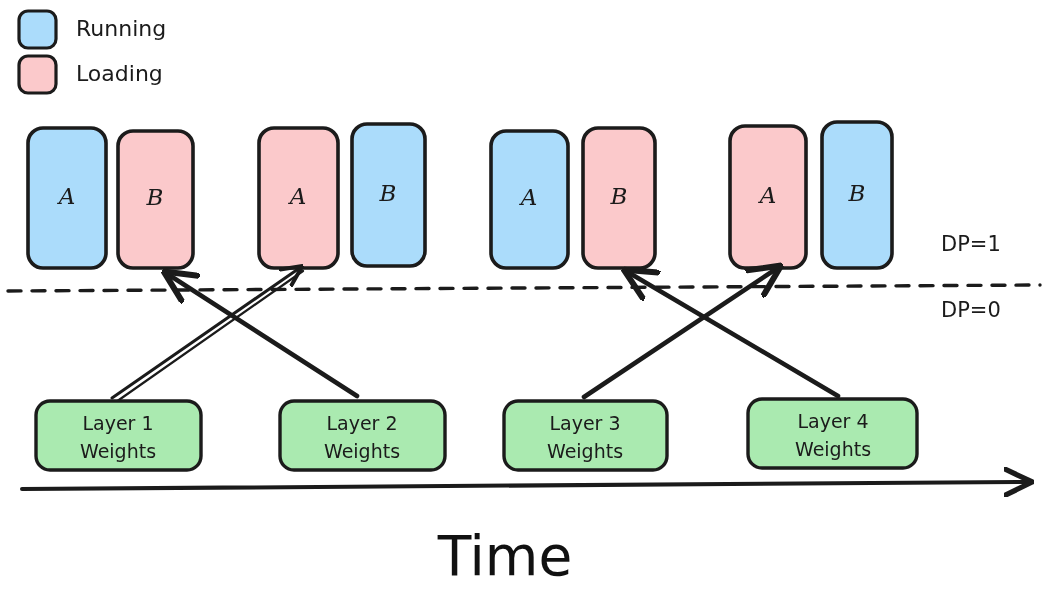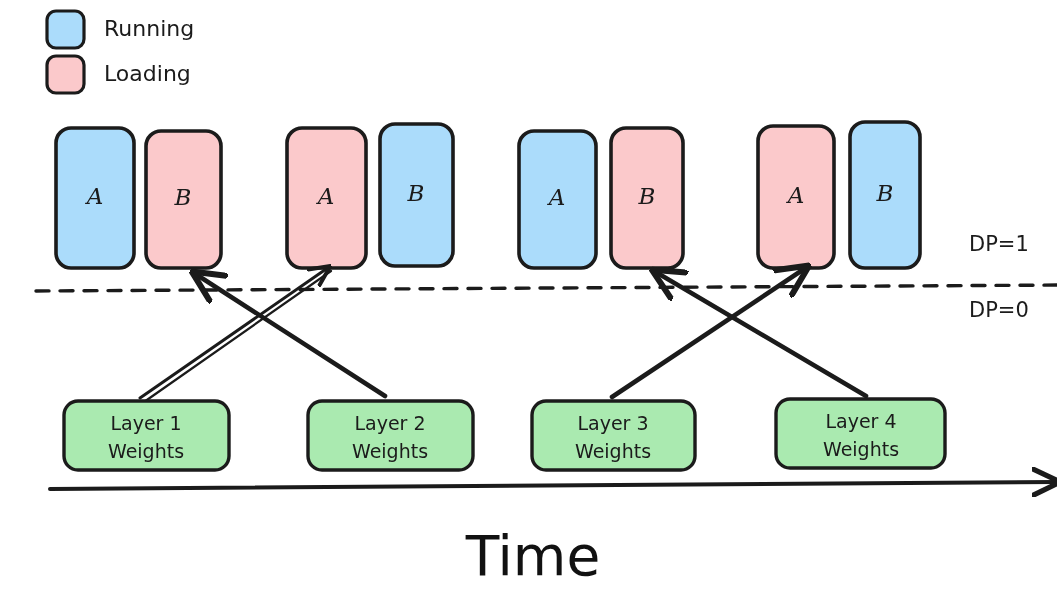--- a/index.html
+++ b/index.html
@@ -12,21 +12,20 @@
     height: 614px;
     position: relative;
     overflow: hidden;
     font-family: "DejaVu Sans", sans-serif;
   }
   #stage {
     position: absolute;
     left: 0; top: 0;
     width: 1001px;
     height: 614px;
-    margin-left: 28px;
   }
   svg#canvas {
     position: absolute;
     left: 0; top: 0;
     width: 1057px;
     height: 614px;
   }
   .blk-text {
     font-family: "DejaVu Serif", serif;
     font-style: italic;

